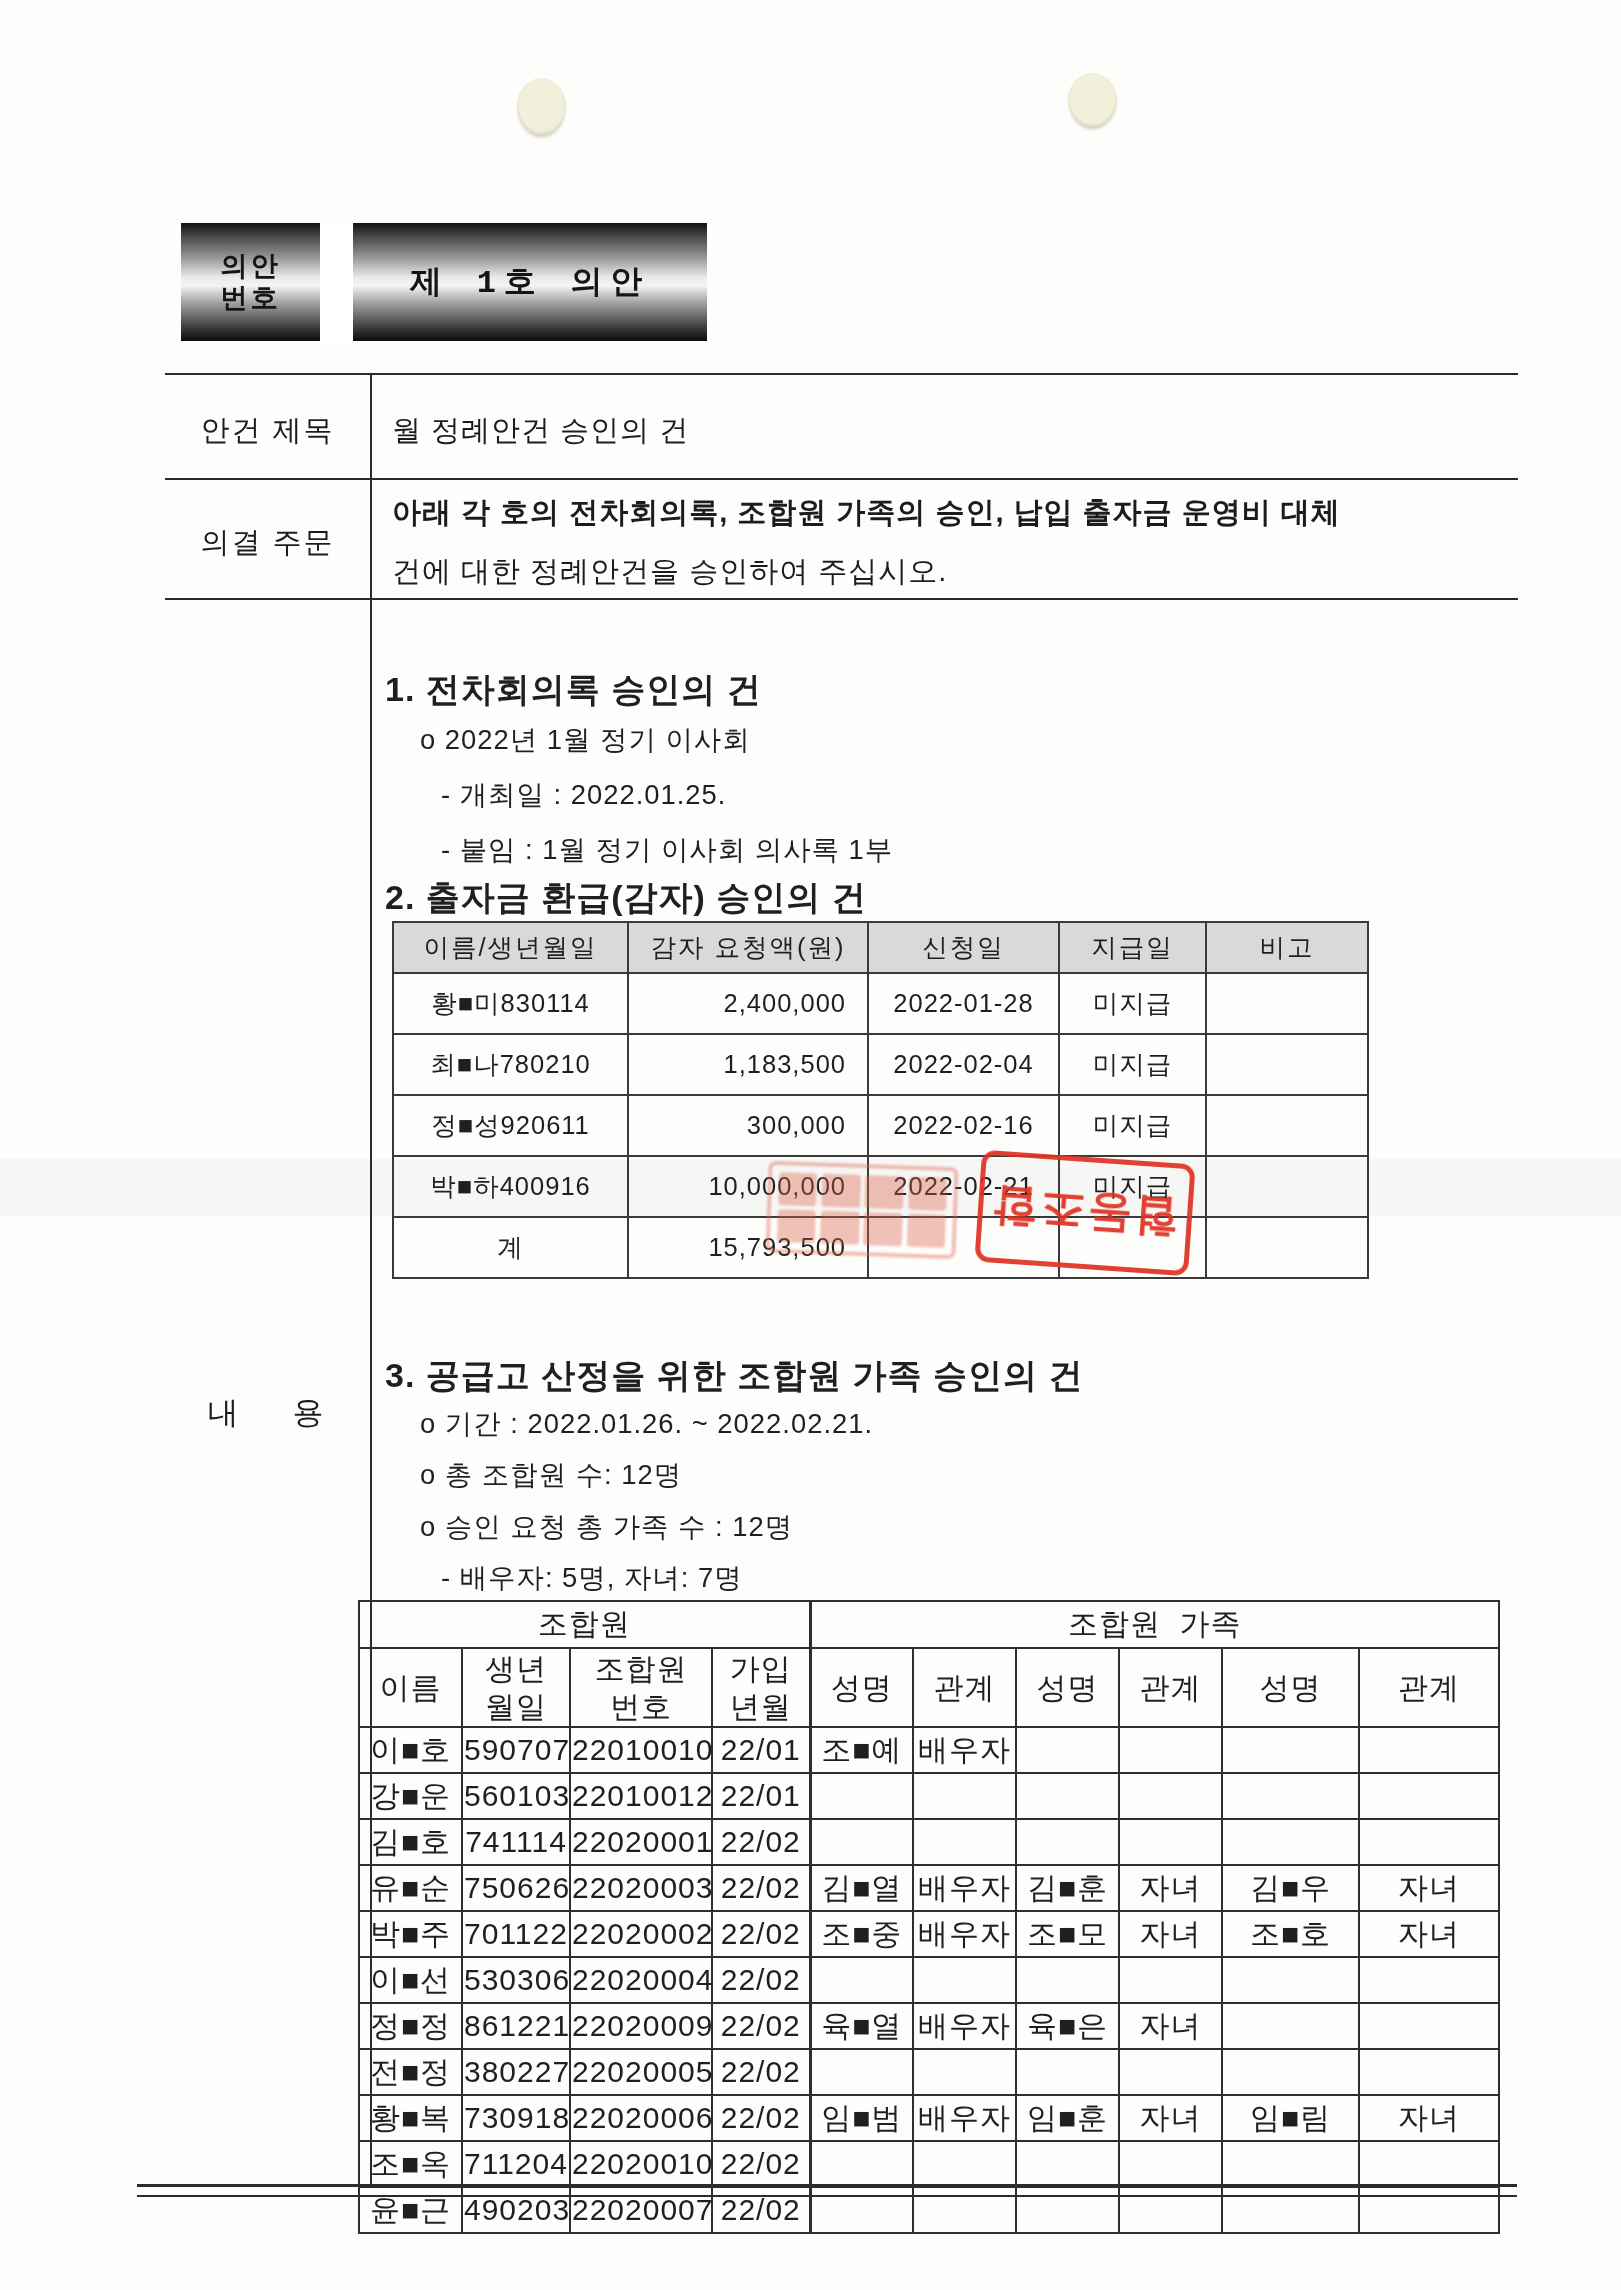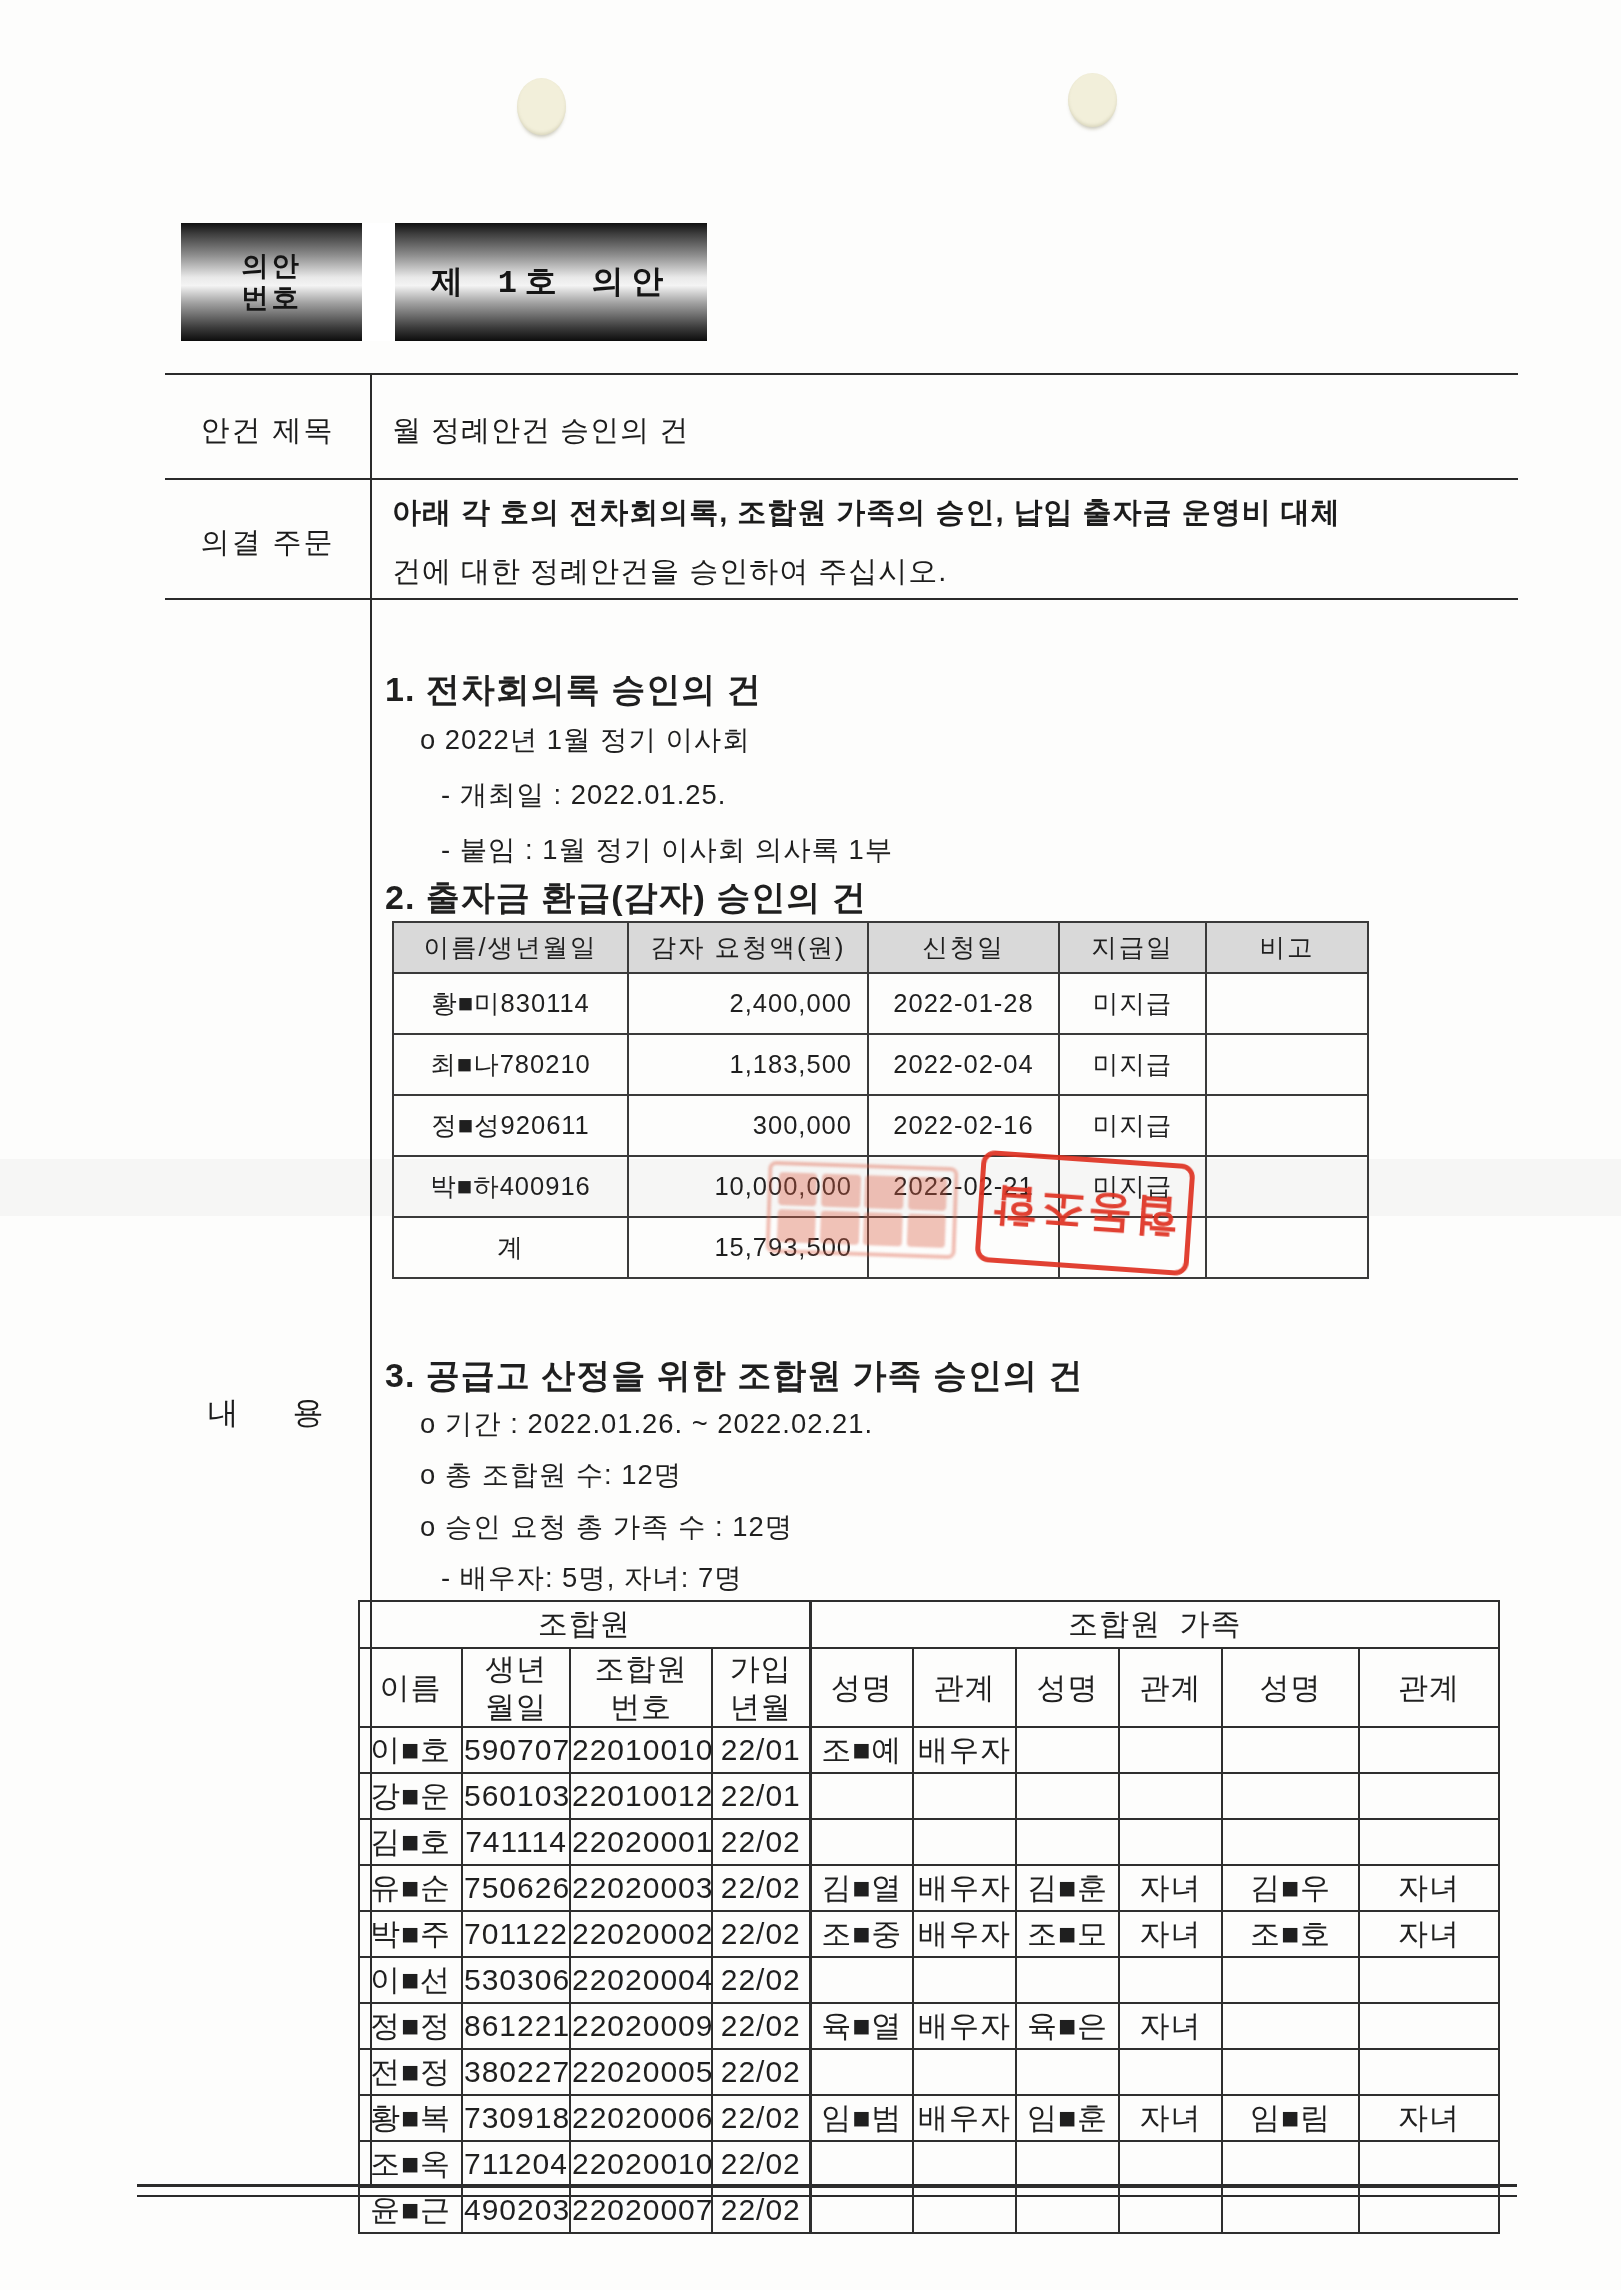--- a/index.html
+++ b/index.html
@@ -20,21 +20,21 @@
   }
 
   
   .scan-band{position:absolute;left:0;top:1159px;width:1621px;height:57px;background:rgba(110,110,110,.05);}
 
   
   .badge{position:absolute;left:181px;top:223px;width:526px;height:118px;display:flex;}
   .metal{
     background:linear-gradient(180deg,#111 0%,#3d3d3d 9%,#8c8c8c 27%,#e9e9e9 46%,#f4f4f4 53%,#a0a0a0 68%,#3a3a3a 89%,#0d0d0d 100%);
   }
-  .badge-left{width:181px;height:100%;display:flex;align-items:center;justify-content:center;
+  .badge-left{width:139px;height:100%;display:flex;align-items:center;justify-content:center;
     font-size:27.4px;line-height:1.18;letter-spacing:2.9px;font-weight:700;color:#151515;white-space:pre-line;text-align:center;}
   .badge-gap{width:33px;height:100%;background:#fff;}
   .badge-right{flex:1;height:100%;display:flex;align-items:center;justify-content:center;
     font-size:32px;letter-spacing:7.8px;font-weight:700;color:#151515;font-family:Liberation Mono, monospace;}
 
   
   .rule-h{position:absolute;left:165px;width:1353px;height:2px;background:#2b2b2b;}
   .rule-b1{position:absolute;left:137px;width:1380px;height:2.9px;background:#2b2b2b;}
   .rule-b2{position:absolute;left:137px;width:1380px;height:2px;background:#2b2b2b;}
   .divider-v{position:absolute;left:370px;top:373px;width:2px;height:1812px;background:#2b2b2b;}
@@ -45,21 +45,21 @@
 
   .sec-heading{position:absolute;font-size:34px;font-weight:700;letter-spacing:1px;white-space:pre;}
   .sec-line{position:absolute;font-size:27.4px;letter-spacing:1px;white-space:pre;}
 
   
   table{border-collapse:collapse;table-layout:fixed;}
   .t1{position:absolute;left:392px;top:921px;width:975px;font-size:25.5px;}
   .t1 th{height:47px;background:#d9d9d9;border:2px solid #3a3a3a;font-weight:400;letter-spacing:2px;text-align:center;}
   .t1 td{height:57px;border:2px solid #3a3a3a;letter-spacing:1px;}
   .t1 .c-name{text-align:center;}
-  .t1 .c-amount{text-align:right;padding-right:15px;}
+  .t1 .c-amount{text-align:right;padding-right:21px;}
   .t1 .c-date,.t1 .c-paydate,.t1 .c-note{text-align:center;}
   .t1{border:2.9px solid #3a3a3a;}
 
   
   .t2{position:absolute;left:358px;top:1600px;width:1140px;font-size:30px;border:2.9px solid #2e2e2e;}
   .t2 th,.t2 td{border:2px solid #2e2e2e;text-align:center;letter-spacing:1px;}
   .t2 th{font-weight:400;}
   .t2 .grp{height:43px;white-space:pre;}
   .t2 .hdr{height:73px;white-space:pre-line;line-height:1.25;}
   .t2 td{height:42px;}

